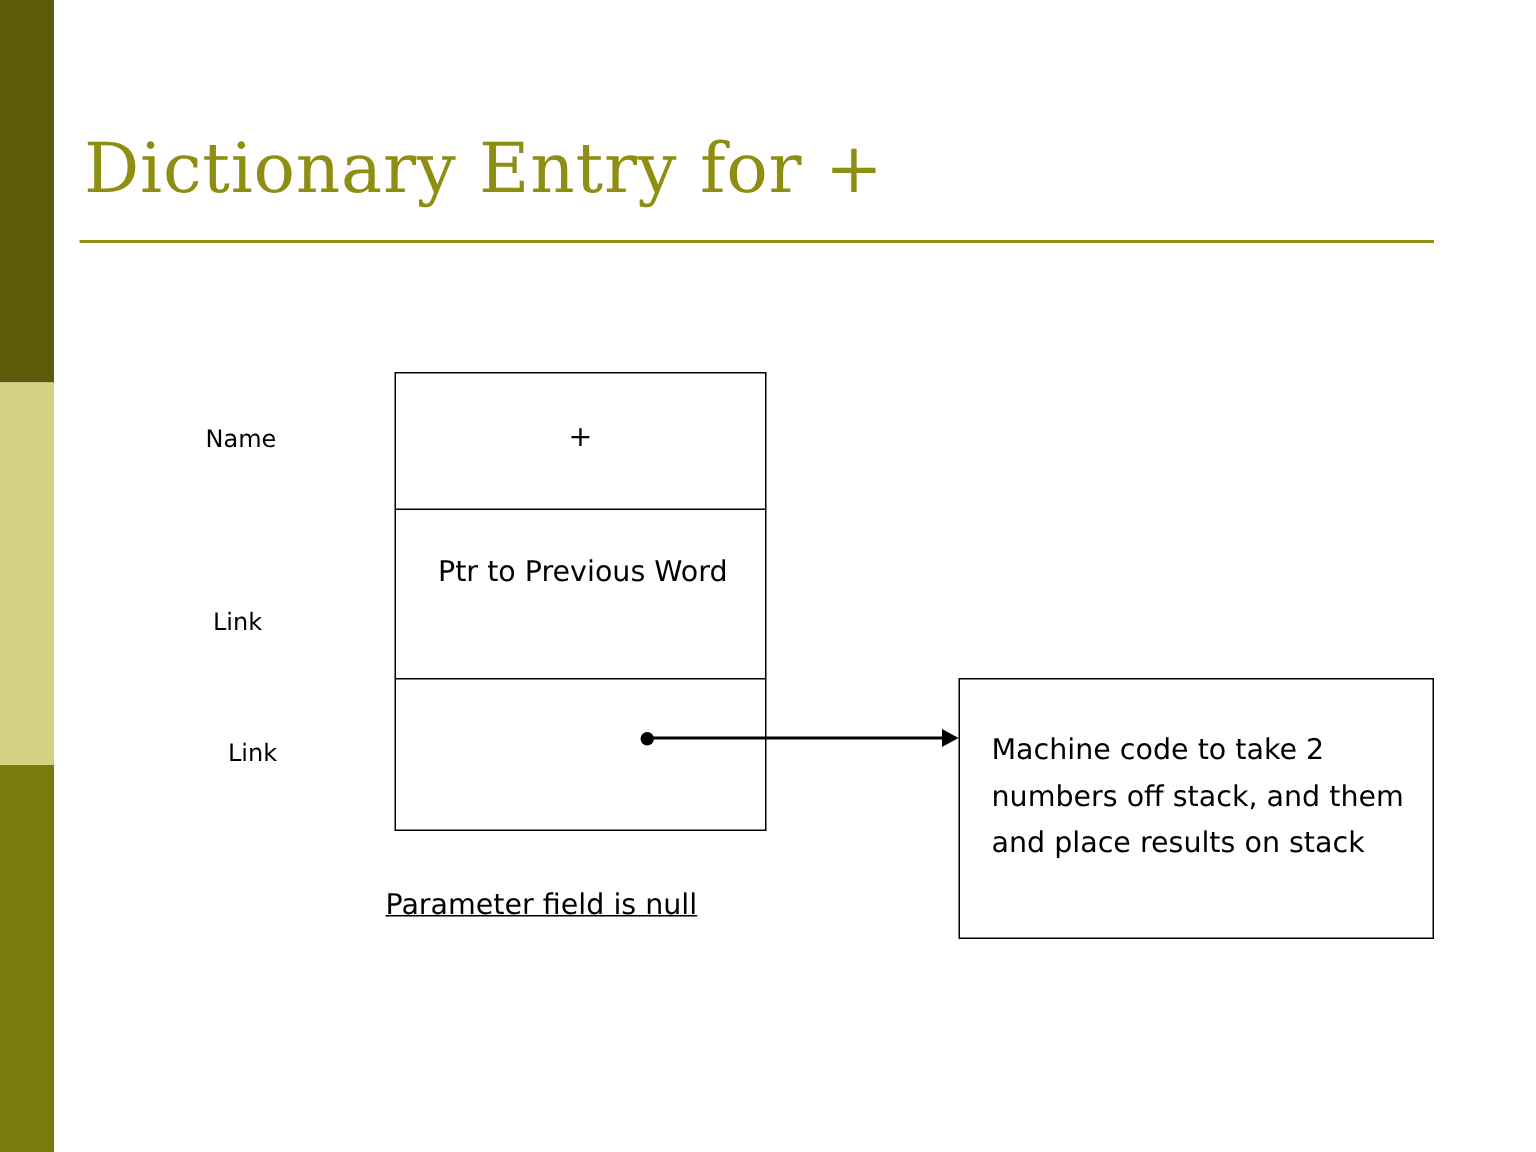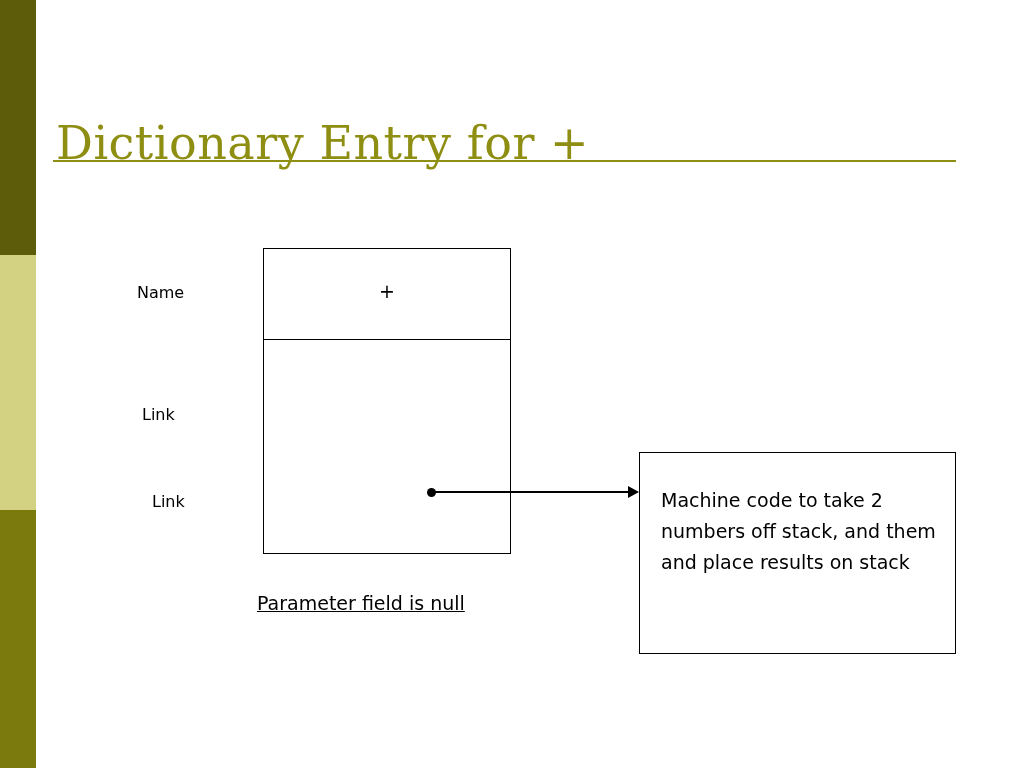--- a/index.html
+++ b/index.html
@@ -35,21 +35,20 @@
   
   .title {
     position: absolute;
     left: 56px;
     top: 85px;
     font-family: "DejaVu Serif", serif;
     font-size: 46px;
     color: #8e8e12;
     letter-spacing: 0.5px;
     white-space: nowrap;
-    margin-top: 31px;
   }
   .title-rule {
     position: absolute;
     left: 53px;
     top: 160px;
     width: 903px;
     height: 2px;
     background: #8e8e12;
   }
 
@@ -141,21 +140,21 @@
     border-bottom: 6px solid transparent;
     border-left: 11px solid #000000;
   }
 
   
   .machine-box {
     position: absolute;
     left: 639px;
     top: 452px;
     width: 317px;
-    height: 202px;
+    height: 174px;
     border: 1px solid #000000;
     box-sizing: border-box;
   }
   .machine-text {
     position: absolute;
     left: 21px;
     top: 32px;
     width: 285px;
     font-size: 19px;
     line-height: 31px;
@@ -186,20 +185,23 @@
 <div class="title-rule"></div>
 
 <div class="side-label label-name">Name</div>
 <div class="side-label label-link">Link</div>
 <div class="side-label label-code">Link</div>
 
 <div class="entry-box">
   <div class="entry-cell cell-name">
     <div class="cell-name-text">+</div>
   </div>
+  <div class="entry-cell cell-link">
+    <div class="cell-link-text">Ptr to Previous Word</div>
+  </div>
   <div class="entry-cell cell-code"></div>
 </div>
 
 <div class="arrow-dot"></div>
 <div class="arrow-line"></div>
 <div class="arrow-head"></div>
 
 <div class="machine-box">
   <div class="machine-text">Machine code to take 2 numbers off stack, and them and place results on stack</div>
 </div>

